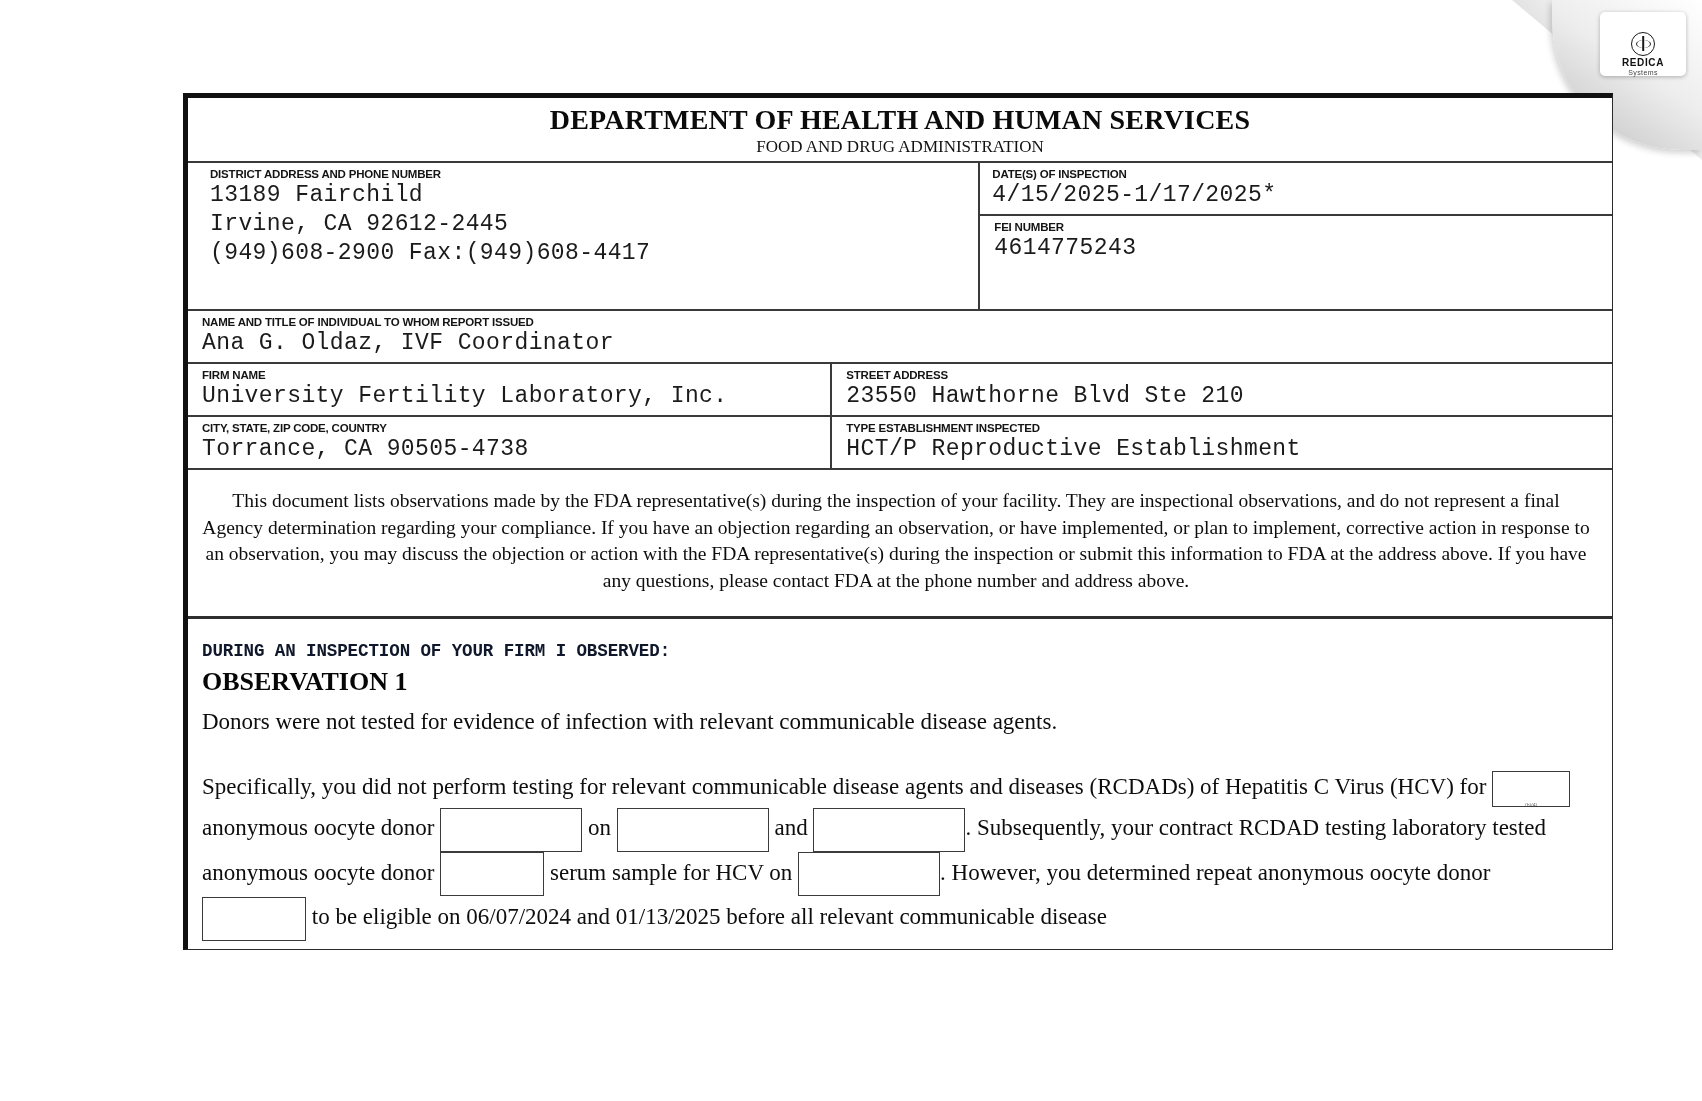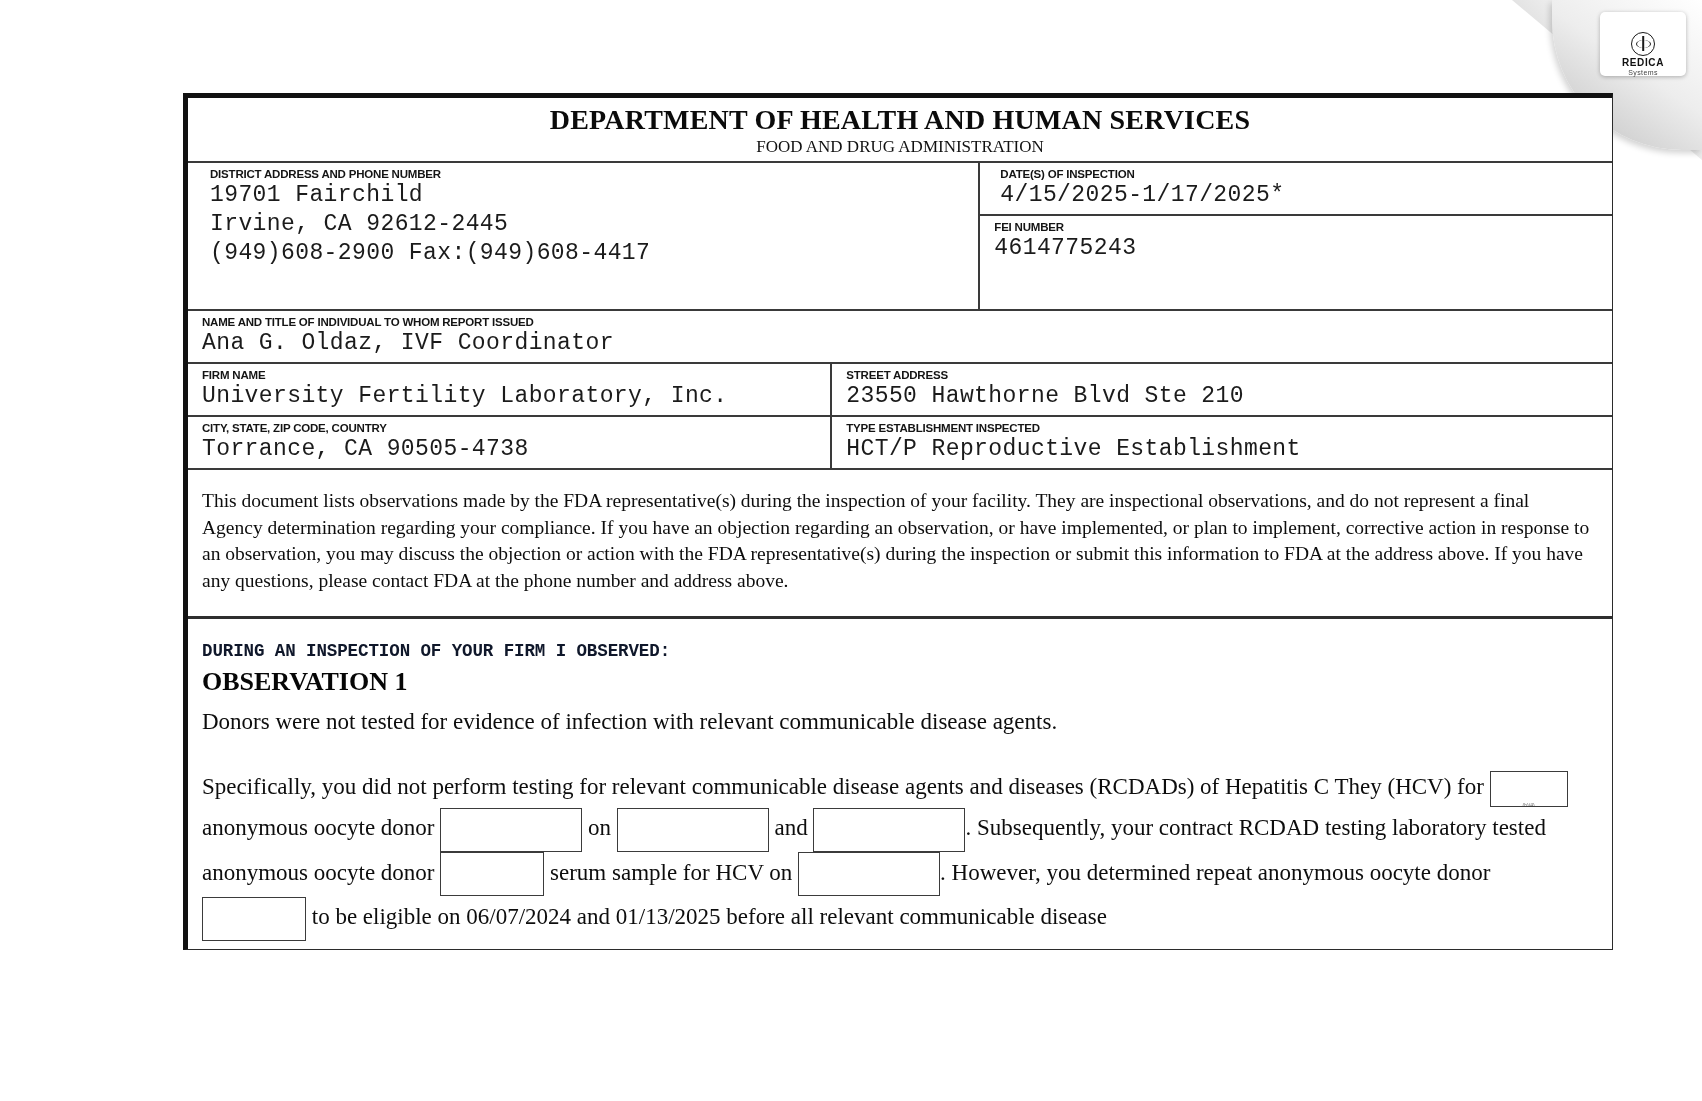--- a/index.html
+++ b/index.html
@@ -155,21 +155,21 @@
   .disclaimer {
     padding: 18px 22px 22px 14px;
     border-bottom: 3px solid #2e2e2e;
   }
   .disclaimer p {
     margin: 0;
     font-family: "Liberation Serif", serif;
     font-size: 19.5px;
     line-height: 26.5px;
     color: #0d0d0d;
-    text-align: left;
+    text-align: center;
   }
 
   
   .obs-block { padding: 22px 22px 8px 14px; }
   .obs-head {
     font-family: Liberation Mono, monospace;
     font-weight: bold;
     font-size: 17.5px;
     letter-spacing: -0.1px;
     color: #0f172a;
@@ -241,26 +241,26 @@
   <div id="form">
 
     <div class="title-block">
       <div class="title-main">DEPARTMENT OF HEALTH AND HUMAN SERVICES</div>
       <div class="title-sub">FOOD AND DRUG ADMINISTRATION</div>
     </div>
 
     <div class="row bb">
       <div class="cell" style="width:790px;margin-left:8px;">
         <div class="flabel">DISTRICT ADDRESS AND PHONE NUMBER</div>
-        <div class="fvalue">19701 Fairchild</div>
+        <div class="fvalue">13189 Fairchild</div>
         <div class="fvalue">Irvine, CA 92612-2445</div>
         <div class="fvalue">(949)608-2900 Fax:(949)608-4417</div>
       </div>
       <div class="cell bl" style="width:640px; padding:0;">
-        <div class="bb" style="padding:5px 0 4px 20px;">
+        <div class="bb" style="padding:5px 0 4px 12px;">
           <div class="flabel">DATE(S) OF INSPECTION</div>
           <div class="fvalue">4/15/2025-1/17/2025*</div>
         </div>
         <div style="padding:5px 0 4px 14px; height:84px;">
           <div class="flabel">FEI NUMBER</div>
           <div class="fvalue">4614775243</div>
         </div>
       </div>
     </div>
 
@@ -296,21 +296,21 @@
     <div class="disclaimer">
       <p>This document lists observations made by the FDA representative(s) during the inspection of your facility. They are inspectional observations, and do not represent a final Agency determination regarding your compliance. If you have an objection regarding an observation, or have implemented, or plan to implement, corrective action in response to an observation, you may discuss the objection or action with the FDA representative(s) during the inspection or submit this information to FDA at the address above. If you have any questions, please contact FDA at the phone number and address above.</p>
     </div>
 
     <div class="obs-block">
       <div class="obs-head">DURING AN INSPECTION OF YOUR FIRM I OBSERVED:</div>
       <div class="obs-number">OBSERVATION 1</div>
       <div class="obs-text">
         <p>Donors were not tested for evidence of infection with relevant communicable disease agents.</p>
         <p>
-          <span>Specifically, you did not perform testing for relevant communicable disease agents and diseases (RCDADs) of Hepatitis C They (HCV) for</span>
+          <span>Specifically, you did not perform testing for relevant communicable disease agents and diseases (RCDADs) of Hepatitis C Virus (HCV) for</span>
           <span class="redact r-sm"><span>(b)(4)</span></span>
           <span>anonymous oocyte donor</span>
           <span class="redact r-lg"></span>
           <span>on</span>
           <span class="redact r-xl"></span>
           <span>and</span>
           <span class="redact r-xl"></span><span>. Subsequently, your contract RCDAD testing laboratory tested anonymous oocyte donor</span>
           <span class="redact r-md"><span>(b)(4)</span></span>
           <span>serum sample for HCV on</span>
           <span class="redact r-lg"></span><span>. However, you determined repeat anonymous oocyte donor</span>

